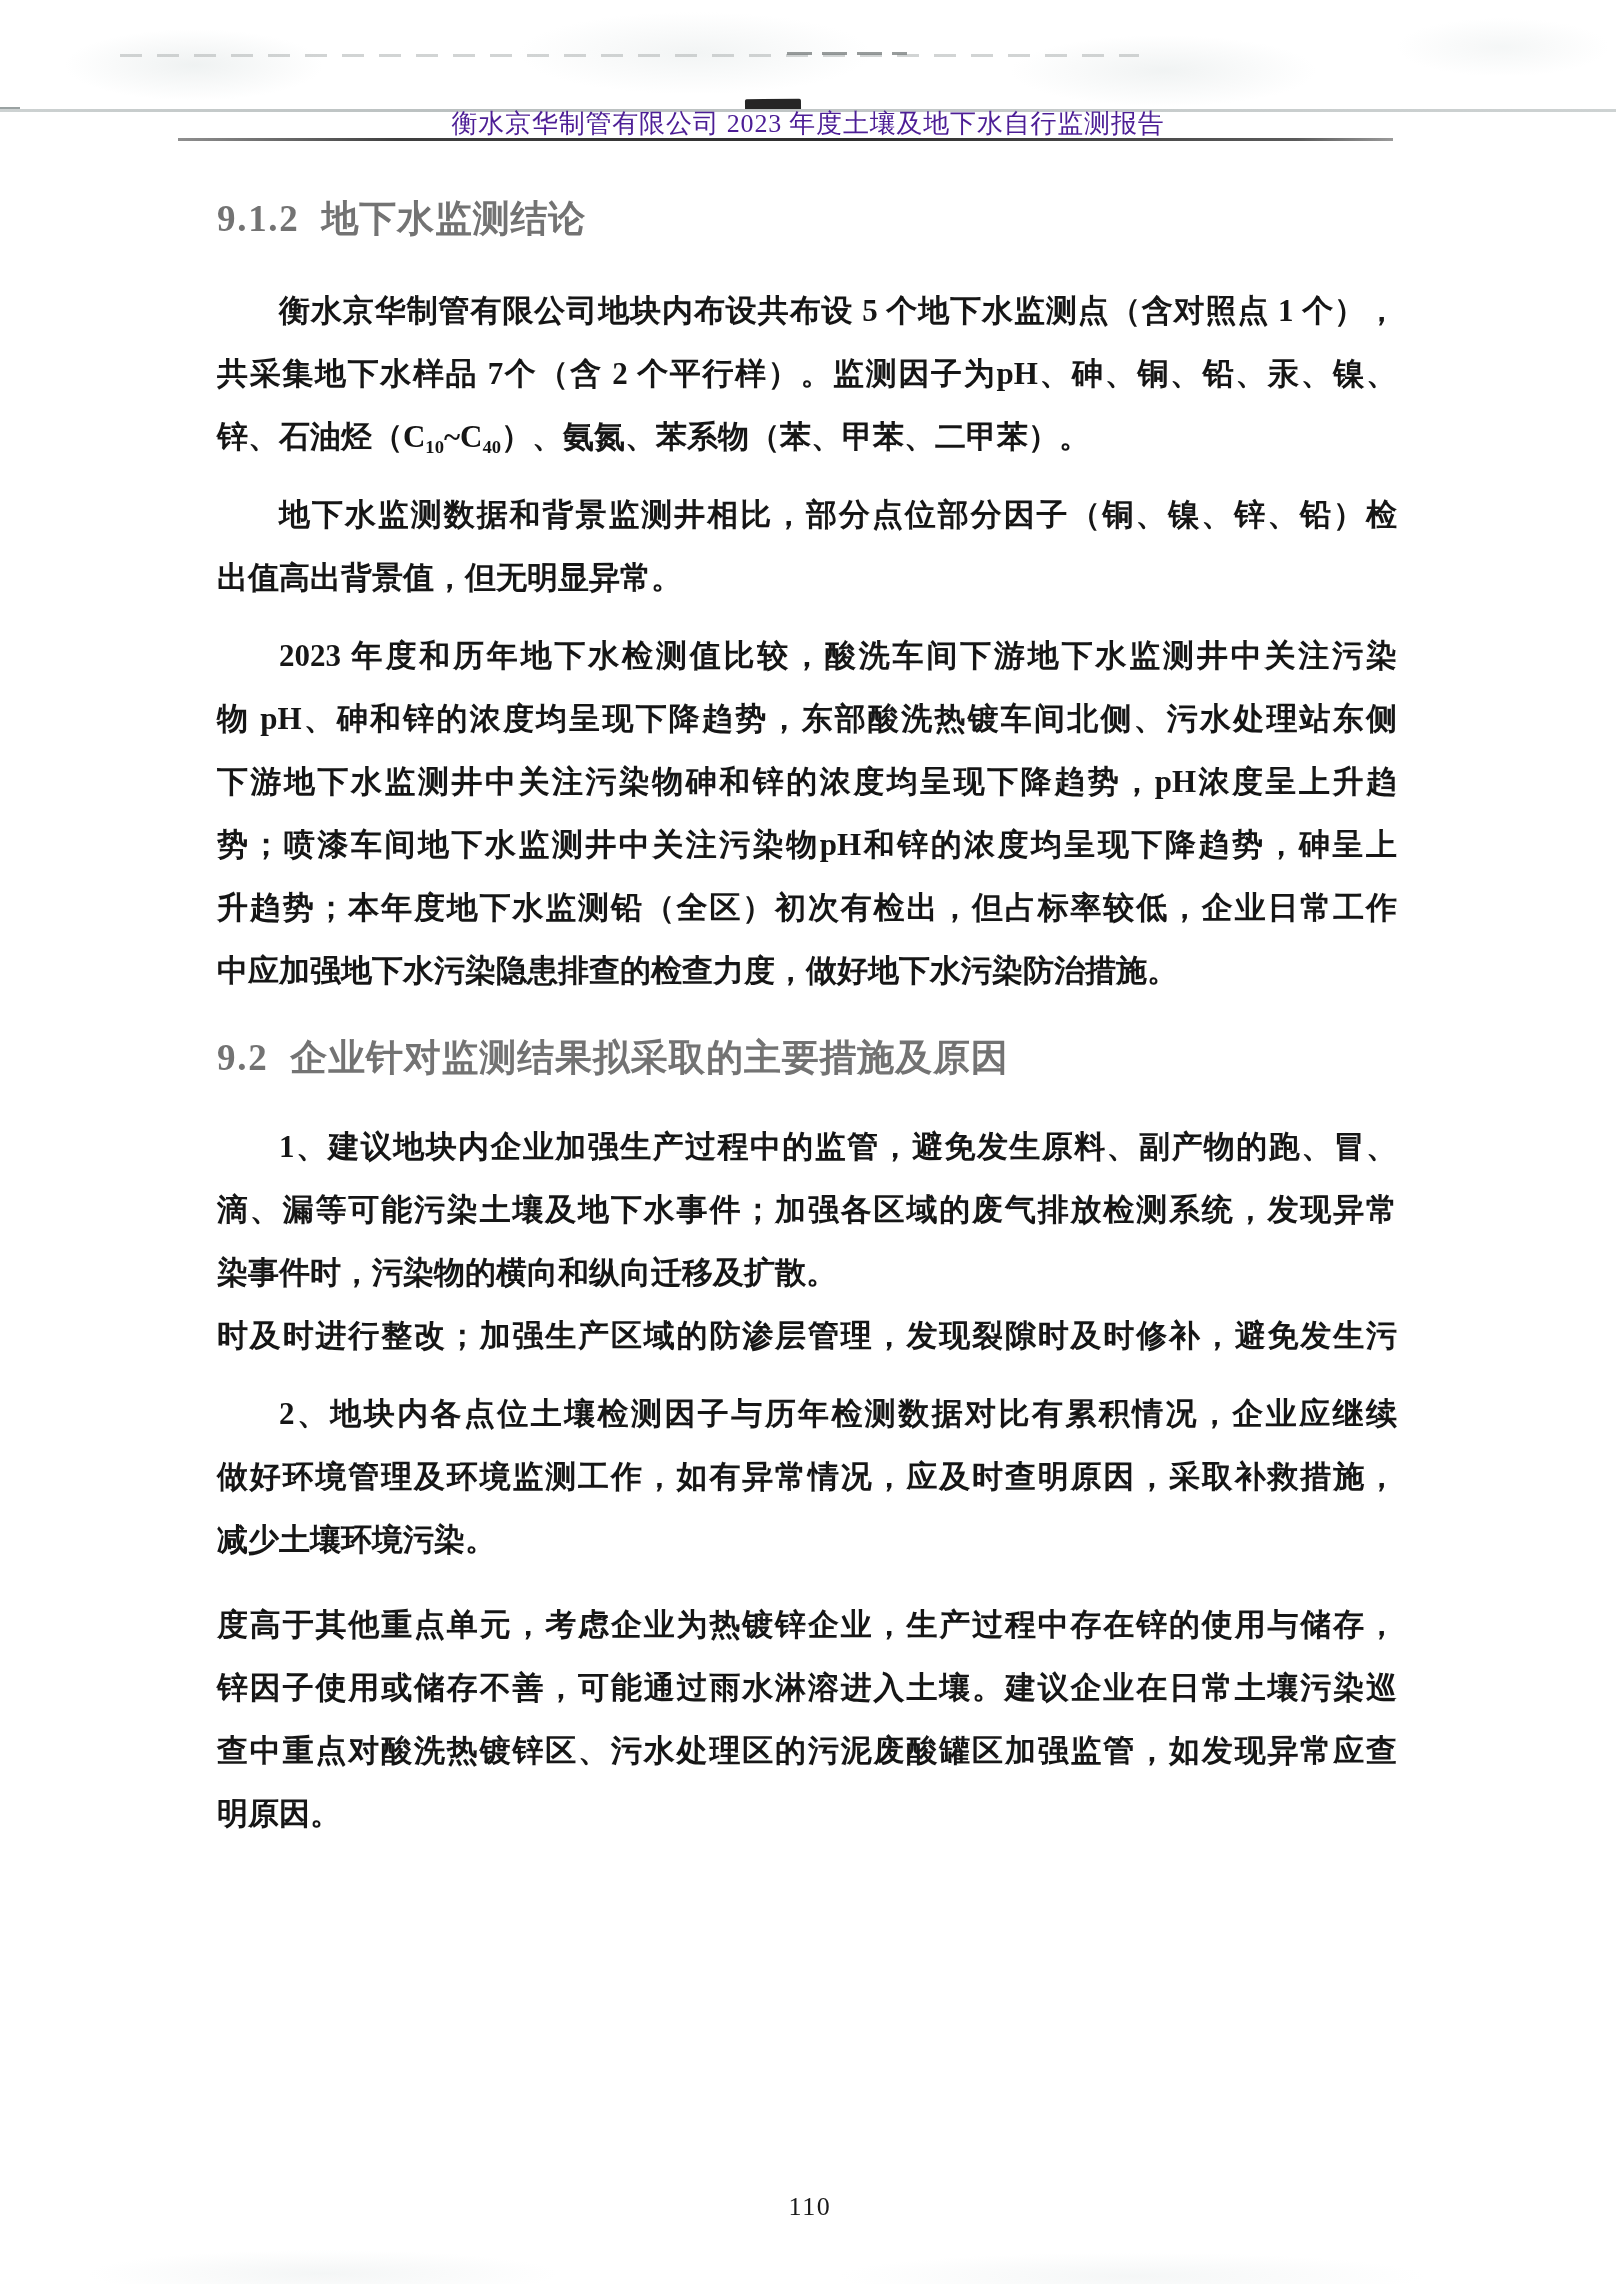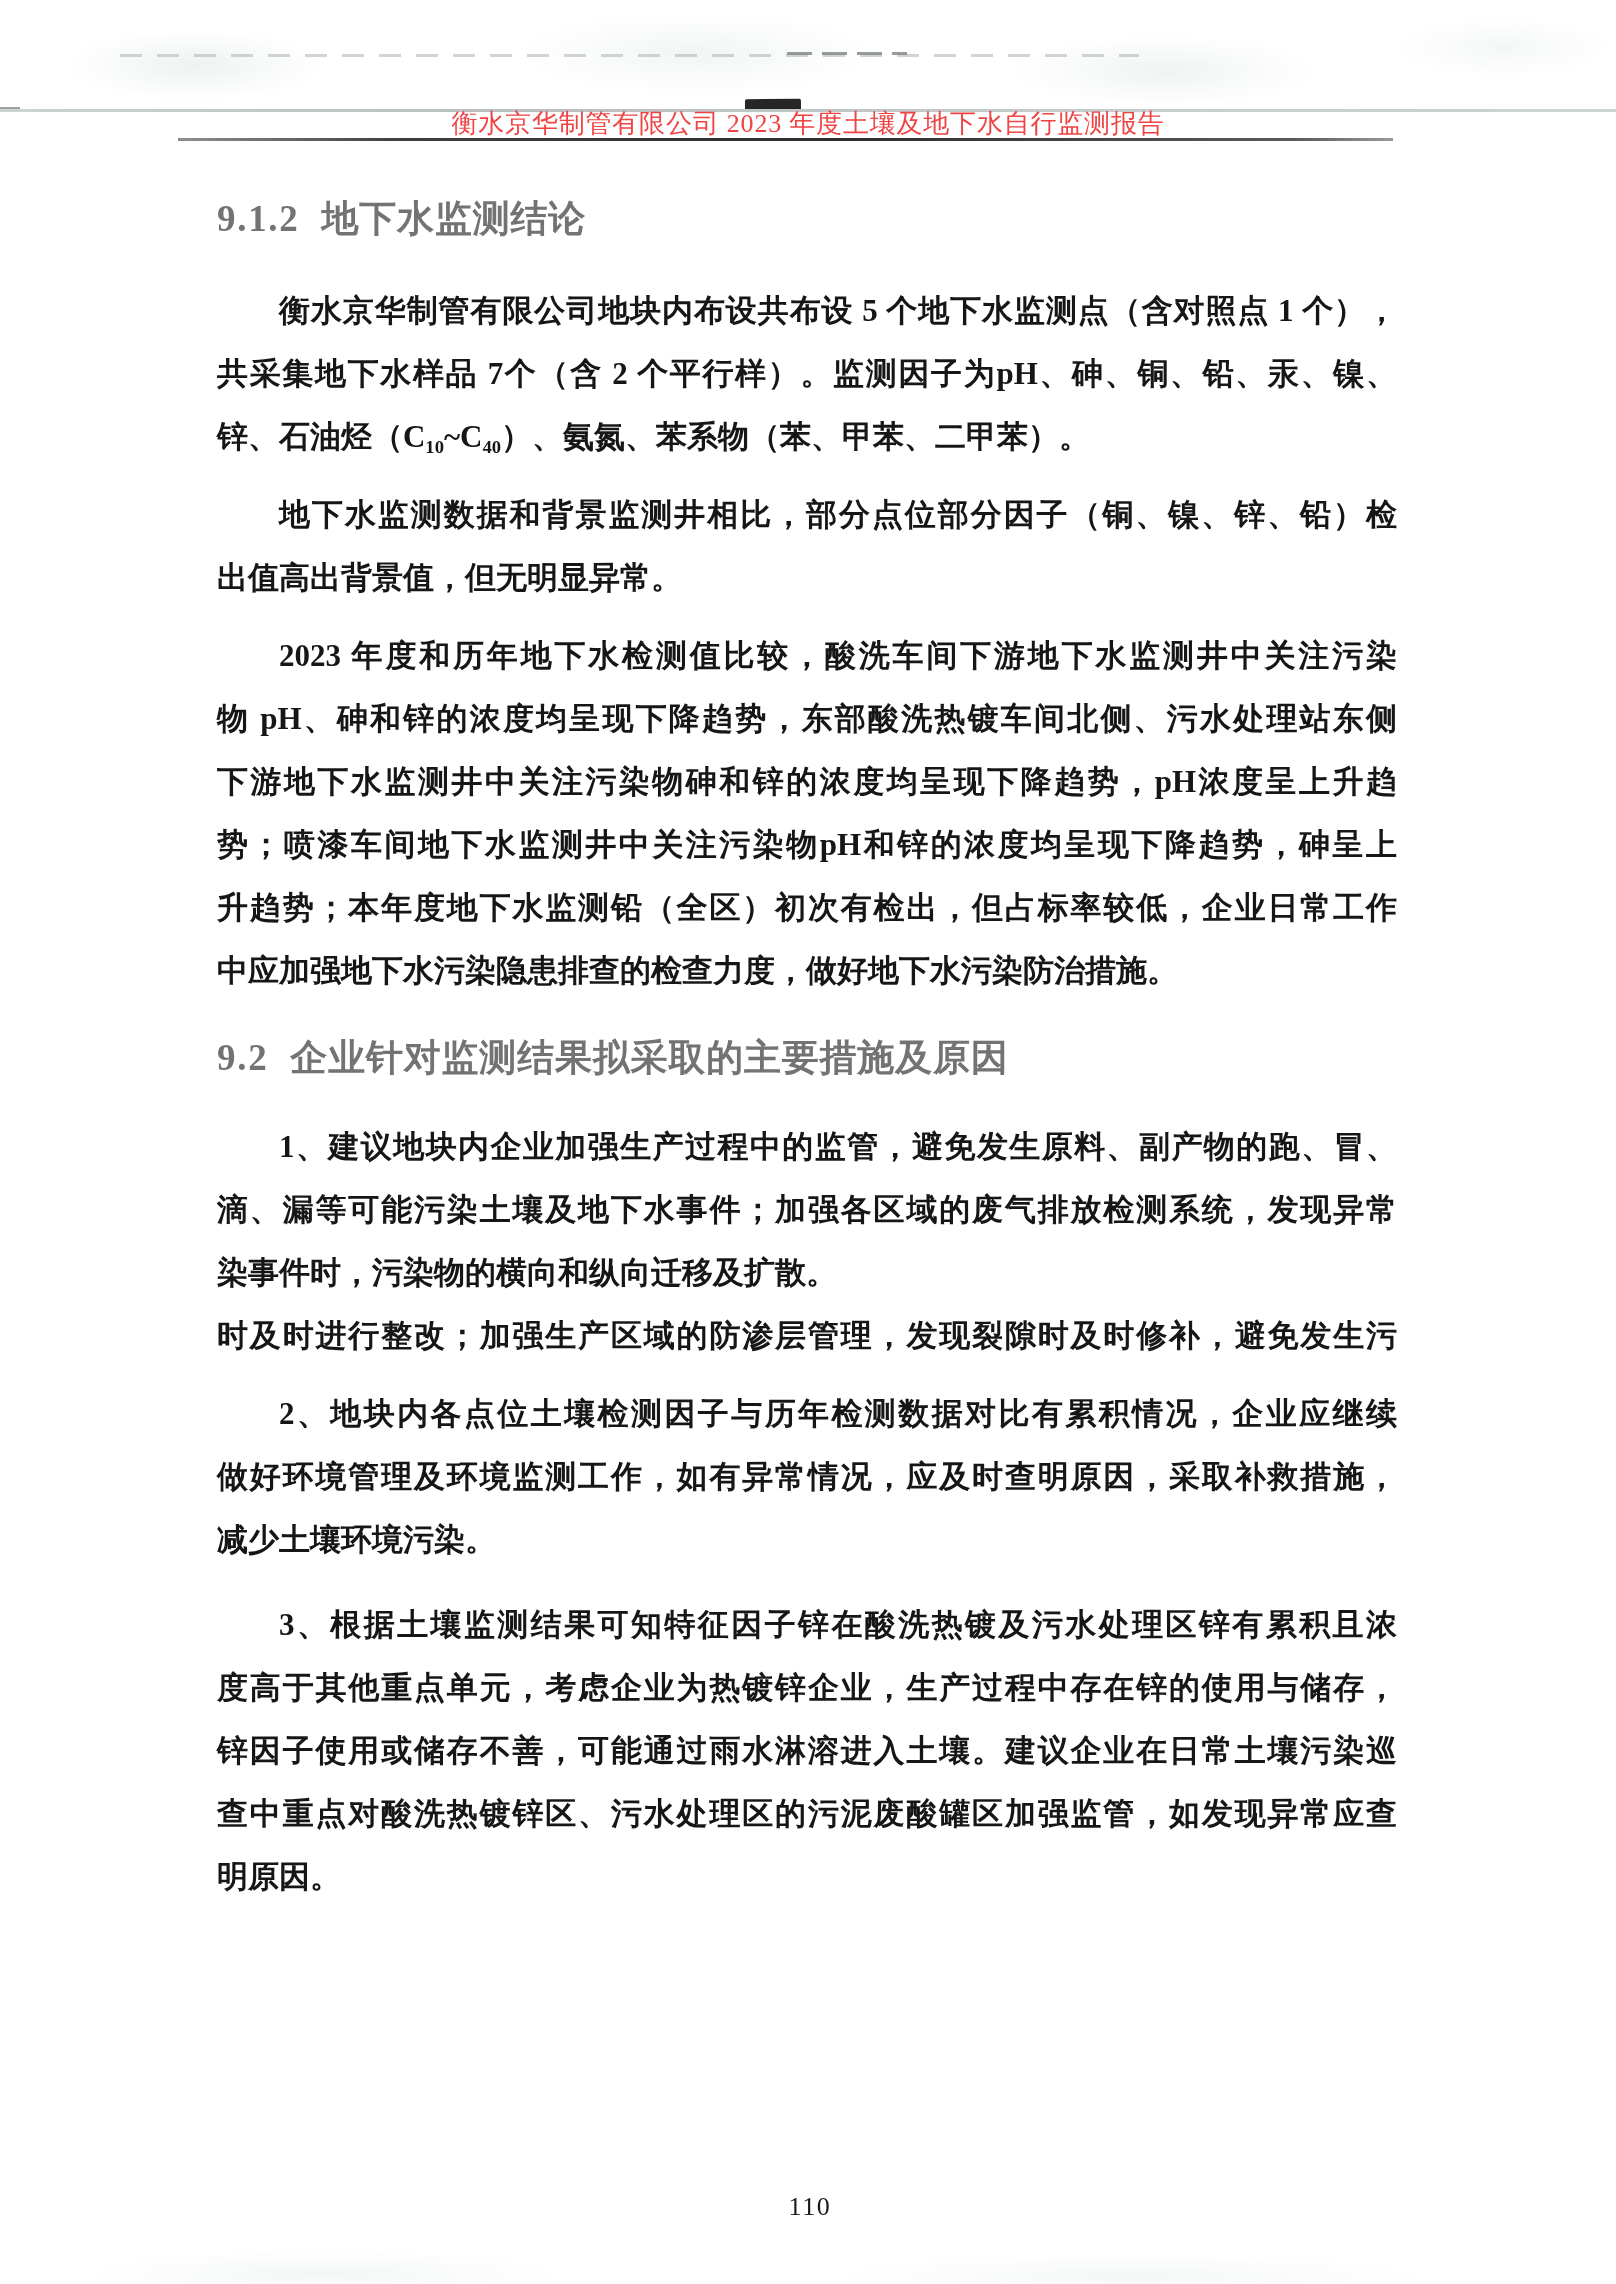--- a/index.html
+++ b/index.html
@@ -44,21 +44,21 @@
   }
   .edge-tick { position:absolute; left:0; top:107px; width:20px; height:3.4px; background:#9aa2a2; }
 
   
   .header-rule-light {
     position:absolute; left:0; top:109px; width:1616px; height:2.5px;
     background:linear-gradient(90deg,#cdd2d2,#b9bfbf 30%,#c7cccc 70%,#cdd2d2);
   }
   .header-title {
     position:absolute; left:0; top:106px; width:1616px;
-    text-align:center; font-size:26px; letter-spacing:0.8px; color:#ef4444;
+    text-align:center; font-size:26px; letter-spacing:0.8px; color:#4c1d95;
   }
   .header-rule-dark {
     position:absolute; left:178px; top:138px; width:1215px; height:2.5px;
     background:linear-gradient(90deg,#8f8f8f,#3f3f3f 18%,#2e2e2e 55%,#5a5a5a 92%,#9a9a9a);
   }
 
   
   #content {
     position:absolute; left:217px; top:195px; width:1180px;
   }
@@ -125,21 +125,20 @@
       <div class="line">滴、漏等可能污染土壤及地下水事件；加强各区域的废气排放检测系统，发现异常</div>
       <div class="line last">染事件时，污染物的横向和纵向迁移及扩散。</div>
       <div class="line">时及时进行整改；加强生产区域的防渗层管理，发现裂隙时及时修补，避免发生污</div>
     </div>
     <div class="para">
       <div class="line first">2、地块内各点位土壤检测因子与历年检测数据对比有累积情况，企业应继续</div>
       <div class="line">做好环境管理及环境监测工作，如有异常情况，应及时查明原因，采取补救措施，</div>
       <div class="line last">减少土壤环境污染。</div>
     </div>
     <div class="para gap26">
-      <div class="line first">3、根据土壤监测结果可知特征因子锌在酸洗热镀及污水处理区锌有累积且浓</div>
       <div class="line">度高于其他重点单元，考虑企业为热镀锌企业，生产过程中存在锌的使用与储存，</div>
       <div class="line">锌因子使用或储存不善，可能通过雨水淋溶进入土壤。建议企业在日常土壤污染巡</div>
       <div class="line">查中重点对酸洗热镀锌区、污水处理区的污泥废酸罐区加强监管，如发现异常应查</div>
       <div class="line last">明原因。</div>
     </div>
   </div>
 
 <div class="footer-pagenum">110</div>
 
 

